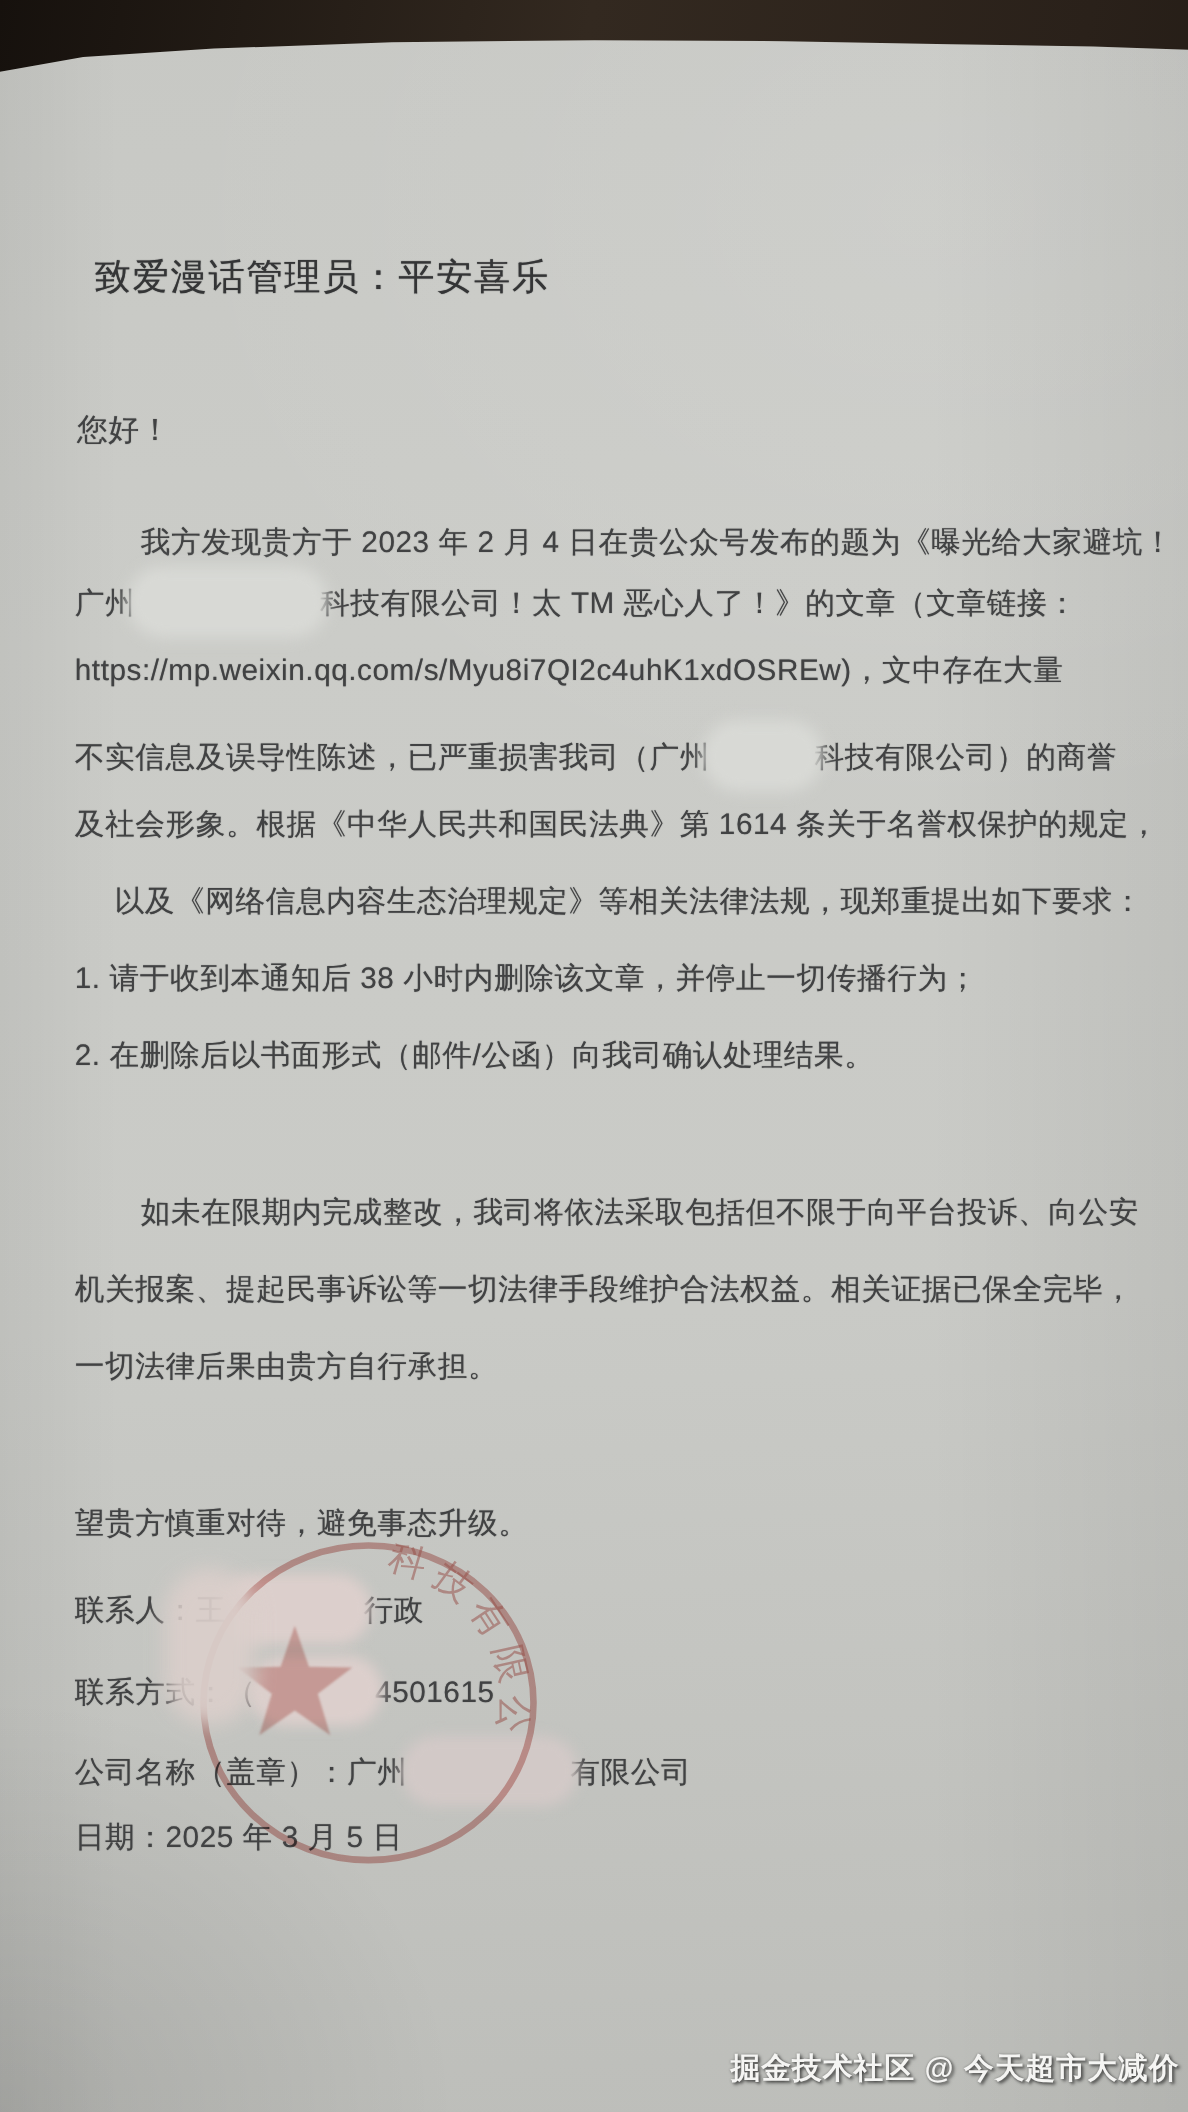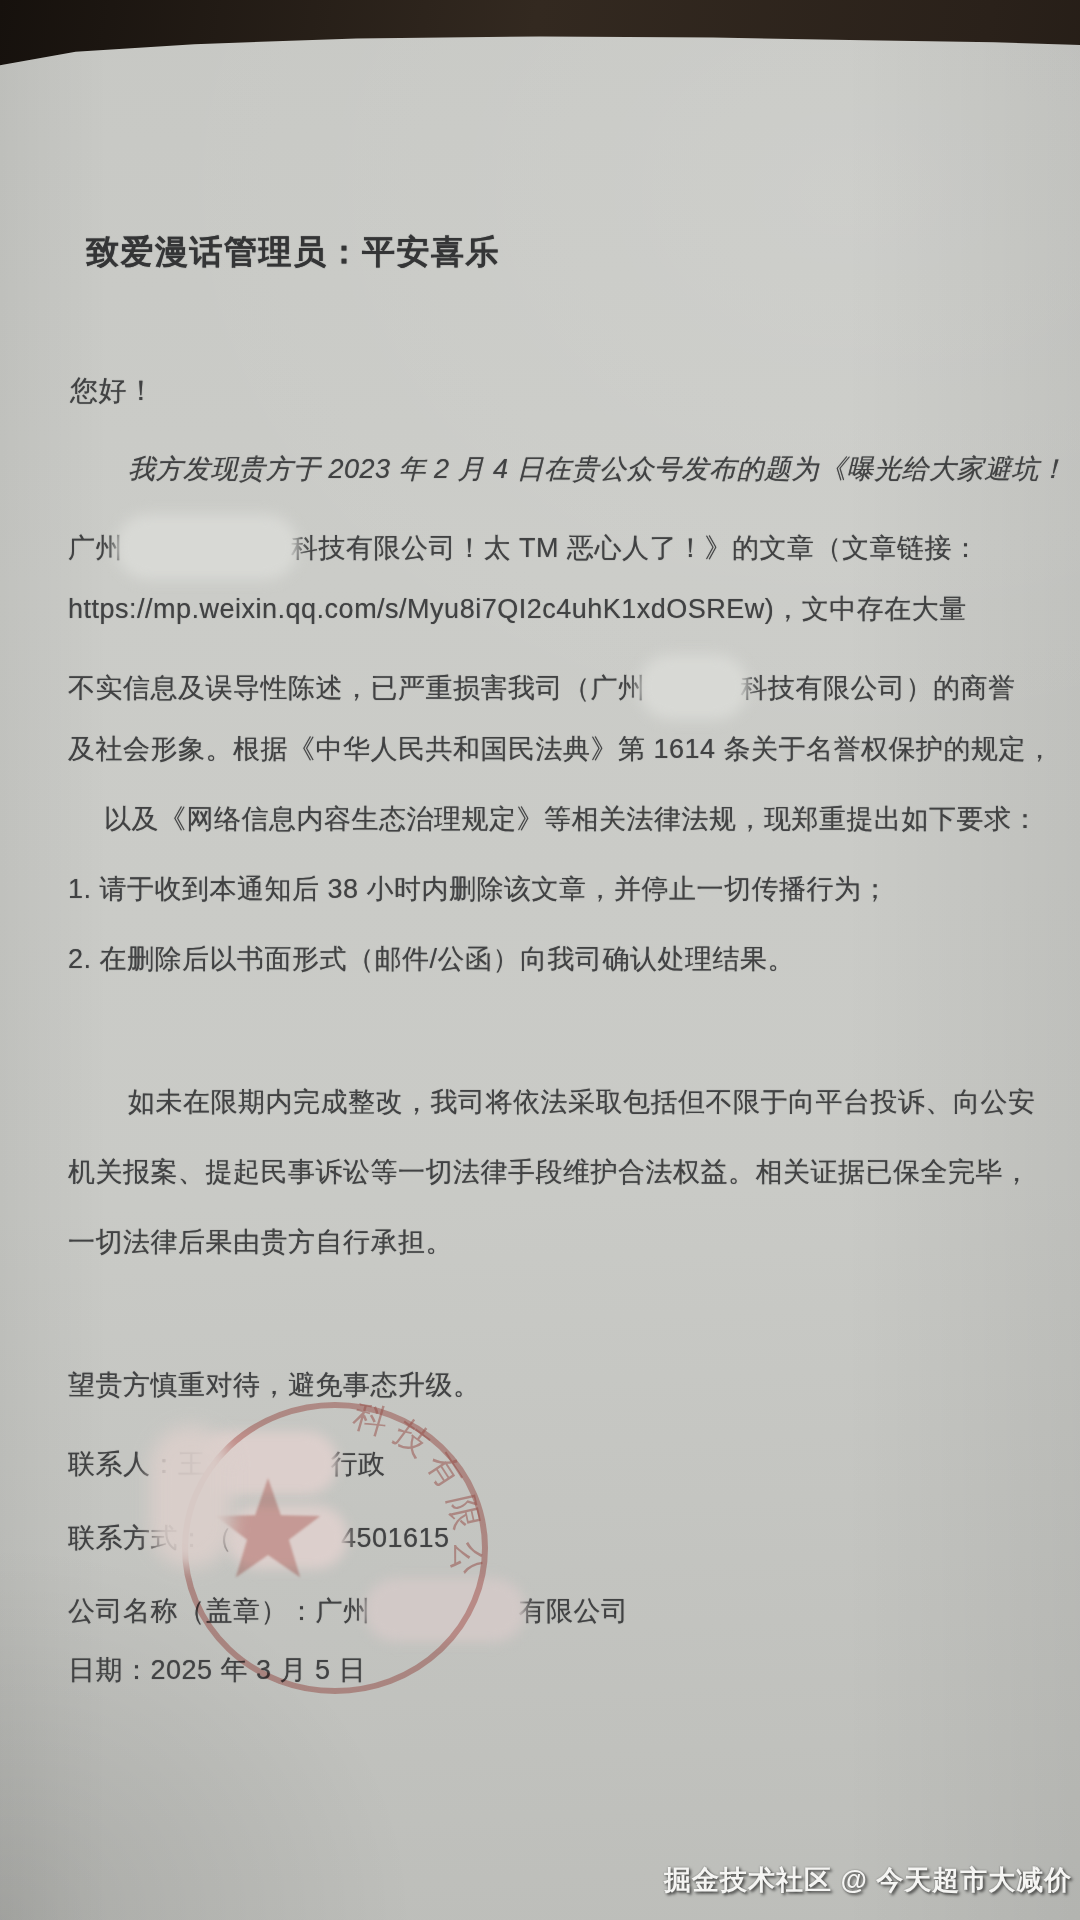--- a/index.html
+++ b/index.html
@@ -13,21 +13,21 @@
     position:absolute;inset:0;
     background:
       radial-gradient(120% 55% at 78% 10%, rgba(255,255,255,.09), transparent 55%),
       radial-gradient(55% 28% at 0% 100%, rgba(0,0,0,.11), transparent 70%),
       linear-gradient(90deg, rgba(0,0,0,.05), transparent 10%, transparent 78%, rgba(0,0,0,.055)),
       linear-gradient(178deg,#c7c8c4 0%,#cbccc8 30%,#c9cac6 62%,#bdbeba 100%);
     clip-path:polygon(0% 3.4%,7% 2.7%,18% 2.3%,33% 2.0%,50% 1.9%,66% 1.95%,80% 2.1%,92% 2.2%,100% 2.35%,100% 100%,0% 100%);
   }
   #title{
     position:absolute;left:86px;top:230px;z-index:2;
-    font-size:33px;font-weight:bold;color:#343536;letter-spacing:1.5px;
+    font-size:33px;font-weight:normal;color:#343536;letter-spacing:1.5px;
     text-shadow:0 0 1px rgba(45,46,48,.8);white-space:nowrap;
   }
   #greeting{
     position:absolute;left:70px;top:372px;z-index:2;
     font-size:28px;color:#414243;letter-spacing:.5px;
     text-shadow:0 0 1px rgba(60,61,62,.6);white-space:nowrap;
   }
   .line{
     position:absolute;left:68px;z-index:2;
     font-size:27px;color:#414243;letter-spacing:.5px;line-height:34px;
@@ -55,21 +55,21 @@
 </style>
 </head>
 <body>
 
 <div id="paper"></div>
 
 <div id="title">致爱漫话管理员：平安喜乐</div>
 <div id="greeting">您好！</div>
 
 <div id="body-lines">
-    <div class="line indent" style="top: 452px; font-style: italic;"><span>我方发现贵方于 2023 年 2 月 4 日在贵公众号发布的题为《曝光给大家避坑！</span></div>
+    <div class="line indent" style="top: 476px;"><span>我方发现贵方于 2023 年 2 月 4 日在贵公众号发布的题为《曝光给大家避坑！</span></div>
     <div class="line" style="top: 522px;"><span>广州</span><span class="redact gray" style="width: 168px;"></span><span>科技有限公司！太 TM 恶心人了！》的文章（文章链接：</span></div>
     <div class="line" style="top: 592px;"><span>https://mp.weixin.qq.com/s/Myu8i7QI2c4uhK1xdOSREw)，文中存在大量</span></div>
     <div class="line" style="top: 662px;"><span>不实信息及误导性陈述，已严重损害我司（广州</span><span class="redact gray" style="width: 95px;"></span><span>科技有限公司）的商誉</span></div>
     <div class="line" style="top: 732px;"><span>及社会形象。根据《中华人民共和国民法典》第 1614 条关于名誉权保护的规定，</span></div>
     <div class="line" style="top: 802px; margin-left: 36px;"><span>以及《网络信息内容生态治理规定》等相关法律法规，现郑重提出如下要求：</span></div>
     <div class="line" style="top: 872px;"><span>1. 请于收到本通知后 38 小时内删除该文章，并停止一切传播行为；</span></div>
     <div class="line" style="top: 942px; text-align: right;"><span>2. 在删除后以书面形式（邮件/公函）向我司确认处理结果。</span></div>
     <div class="line indent" style="top: 1085px;"><span>如未在限期内完成整改，我司将依法采取包括但不限于向平台投诉、向公安</span></div>
     <div class="line" style="top: 1155px;"><span>机关报案、提起民事诉讼等一切法律手段维护合法权益。相关证据已保全完毕，</span></div>
     <div class="line" style="top: 1225px;"><span>一切法律后果由贵方自行承担。</span></div>

